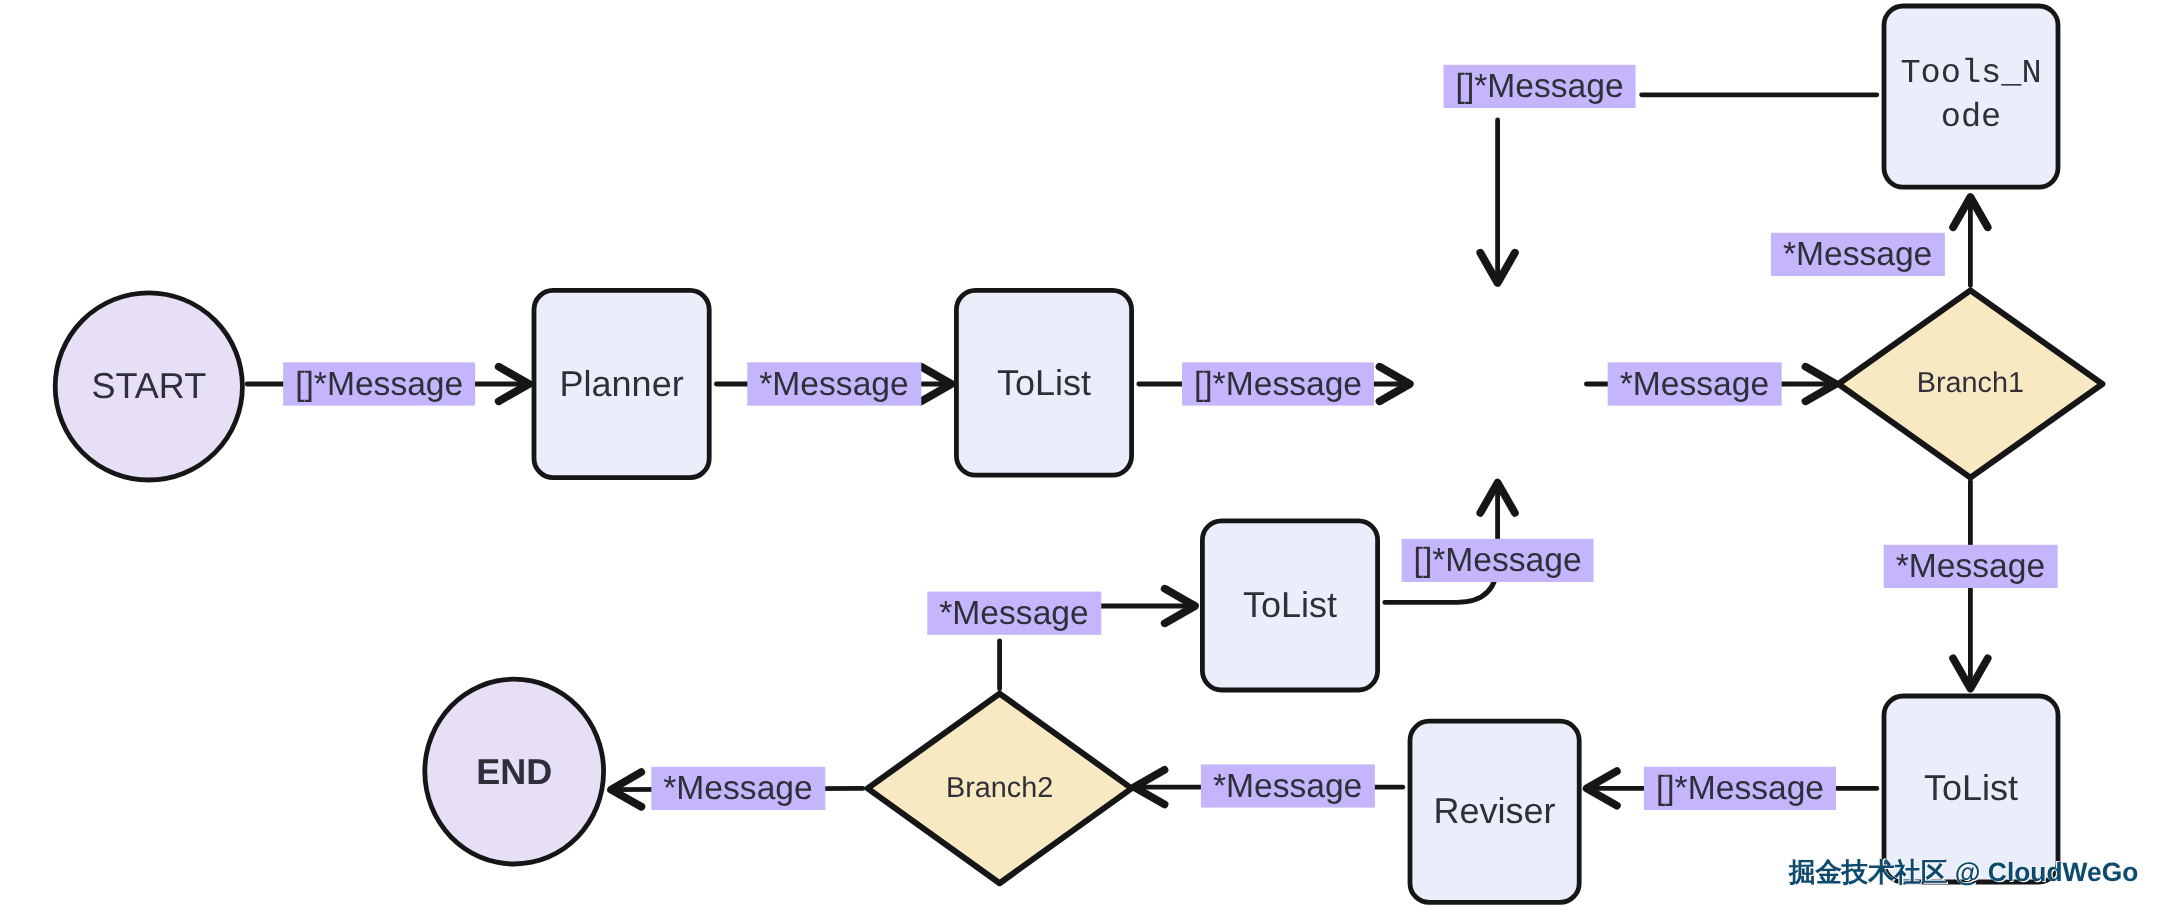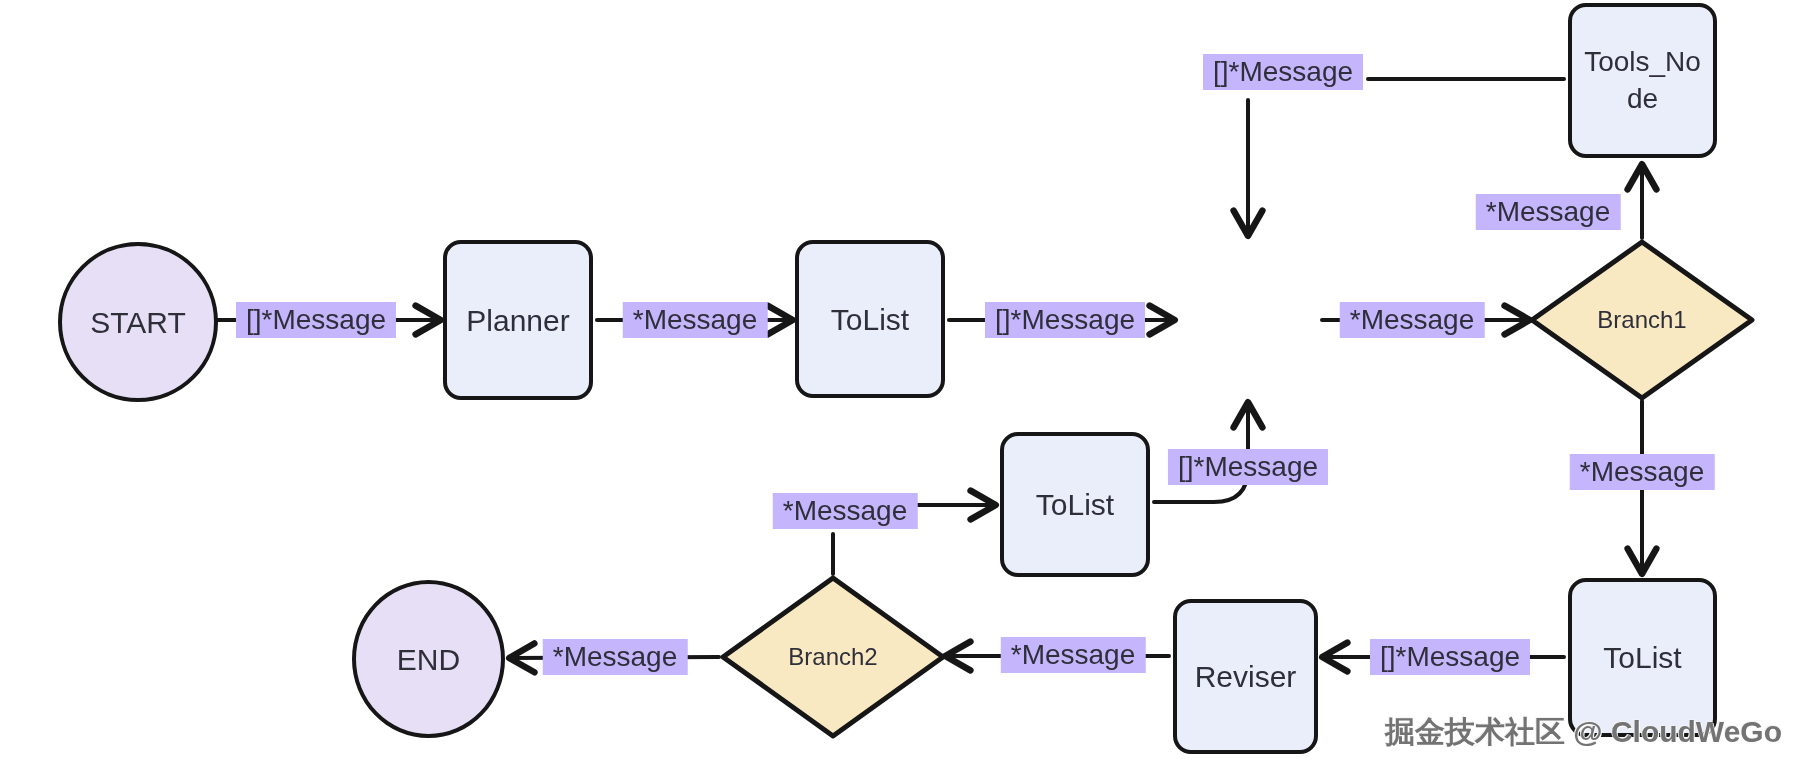--- a/index.html
+++ b/index.html
@@ -33,20 +33,21 @@
     z-index: 2;
   }
   .node.terminal {
     border-radius: 50%;
     background: #e6dff6;
   }
   .node.wrap {
     word-break: break-all;
     padding: 0 6px;
     font-size: 28px;
+    font-family: Liberation Mono, monospace;
   }
   .diamond-label {
     position: absolute;
     transform: translate(-50%, -50%);
     font-size: 24px;
     white-space: nowrap;
     z-index: 3;
   }
   .edge-label {
     position: absolute;
@@ -54,23 +55,23 @@
     background: #c4b5fd;
     padding: 2px 10px;
     font-size: 28px;
     white-space: nowrap;
     z-index: 3;
   }
   .watermark {
     position: absolute;
     right: 16px;
     top: 712px;
-    font-size: 30px;
+    font-size: 22px;
     font-weight: 600;
-    color: #737373;
+    color: #0c4a6e;
     text-shadow: 1px 1px 0 #ffffff, -1px -1px 0 #f2f2f2;
     z-index: 4;
     white-space: nowrap;
   }
 </style>
 </head>
 <body>
 
 <div class="canvas">
 
@@ -95,22 +96,22 @@
       <path d="M833,574 L833,534"></path>
       <path d="M912,505 L994,505" marker-end="url(#arrow)"></path>
       <path d="M1154,502 L1214,502 Q1248,502 1248,468 L1248,404" marker-end="url(#arrow)"></path>
     </g>
     <g stroke="#161616" stroke-width="5" fill="#f8e9c3" stroke-linejoin="round">
       <polygon points="1642,242 1752,320 1642,398 1532,320"></polygon>
       <polygon points="833,578 943,657 833,736 723,657"></polygon>
     </g>
   </svg>
 
-  <div class="node terminal" style="left:58px; top:242px; width:160px; height:160px;">START</div>
-  <div class="node terminal" style="left:352px; top:580px; width:153px; height:158px;">END</div>
+  <div class="node terminal" style="left:44px; top:242px; width:160px; height:160px;">START</div>
+  <div class="node terminal" style="left:352px; top:564px; width:153px; height:158px;font-weight:bold;">END</div>
 
   <div class="node" style="left:443px; top:240px; width:150px; height:160px;">Planner</div>
   <div class="node" style="left:795px; top:240px; width:150px; height:158px;">ToList</div>
   <div class="node wrap" style="left:1568px; top:3px; width:149px; height:155px;">Tools_Node</div>
   <div class="node" style="left:1000px; top:432px; width:150px; height:145px;">ToList</div>
   <div class="node" style="left:1173px; top:580px; width:145px; height:155px;margin-top:19px;">Reviser</div>
   <div class="node" style="left:1568px; top:578px; width:149px; height:159px;">ToList</div>
 
   <div class="diamond-label" style="left:1642px; top:320px;">Branch1</div>
   <div class="diamond-label" style="left:833px; top:657px;">Branch2</div>

